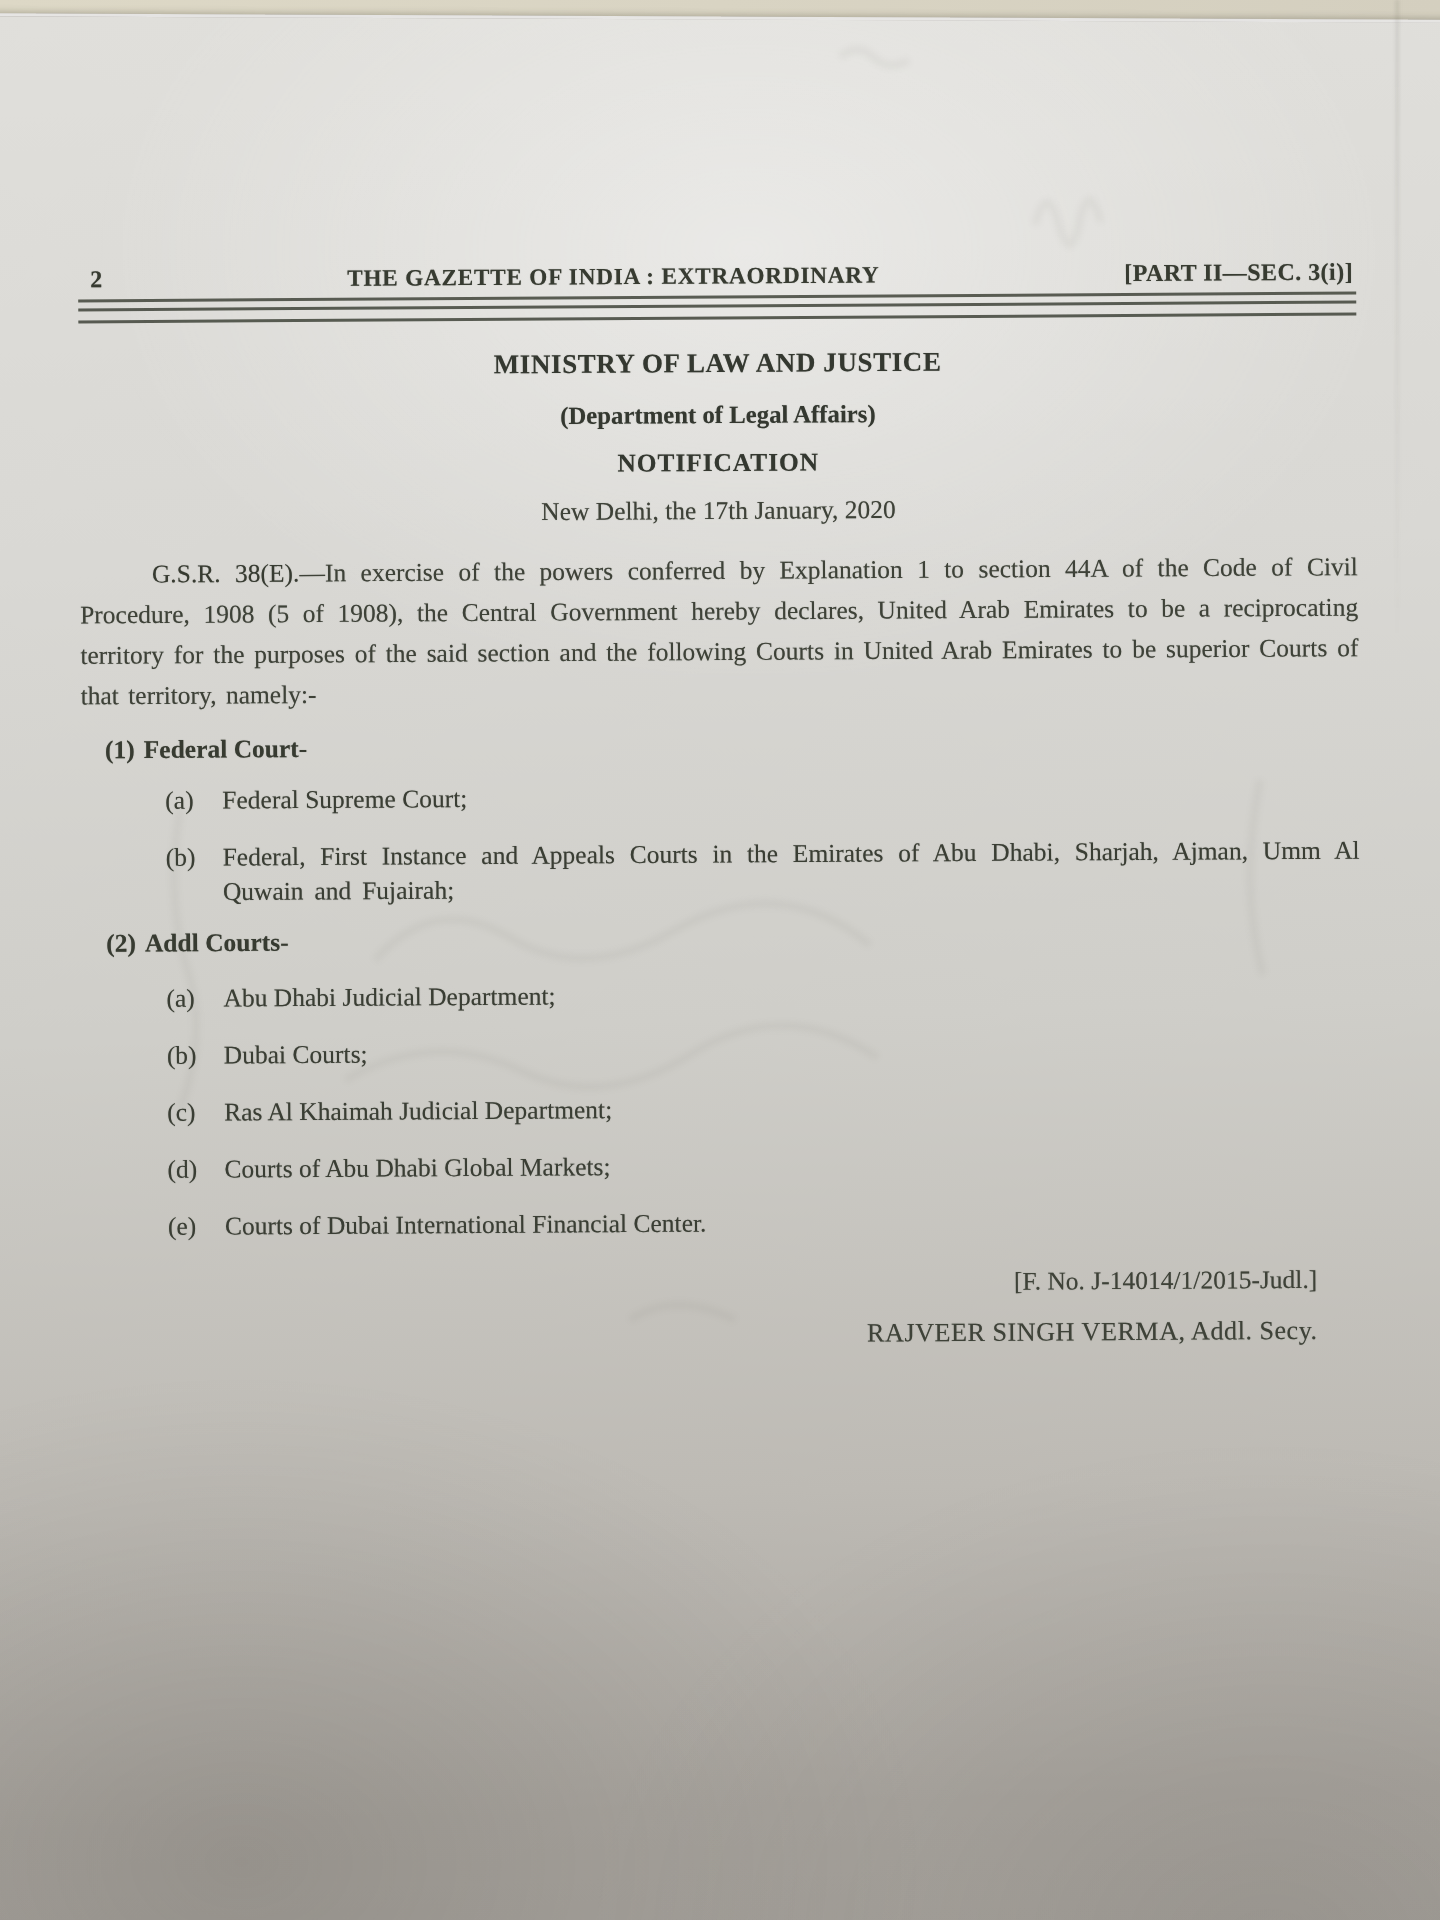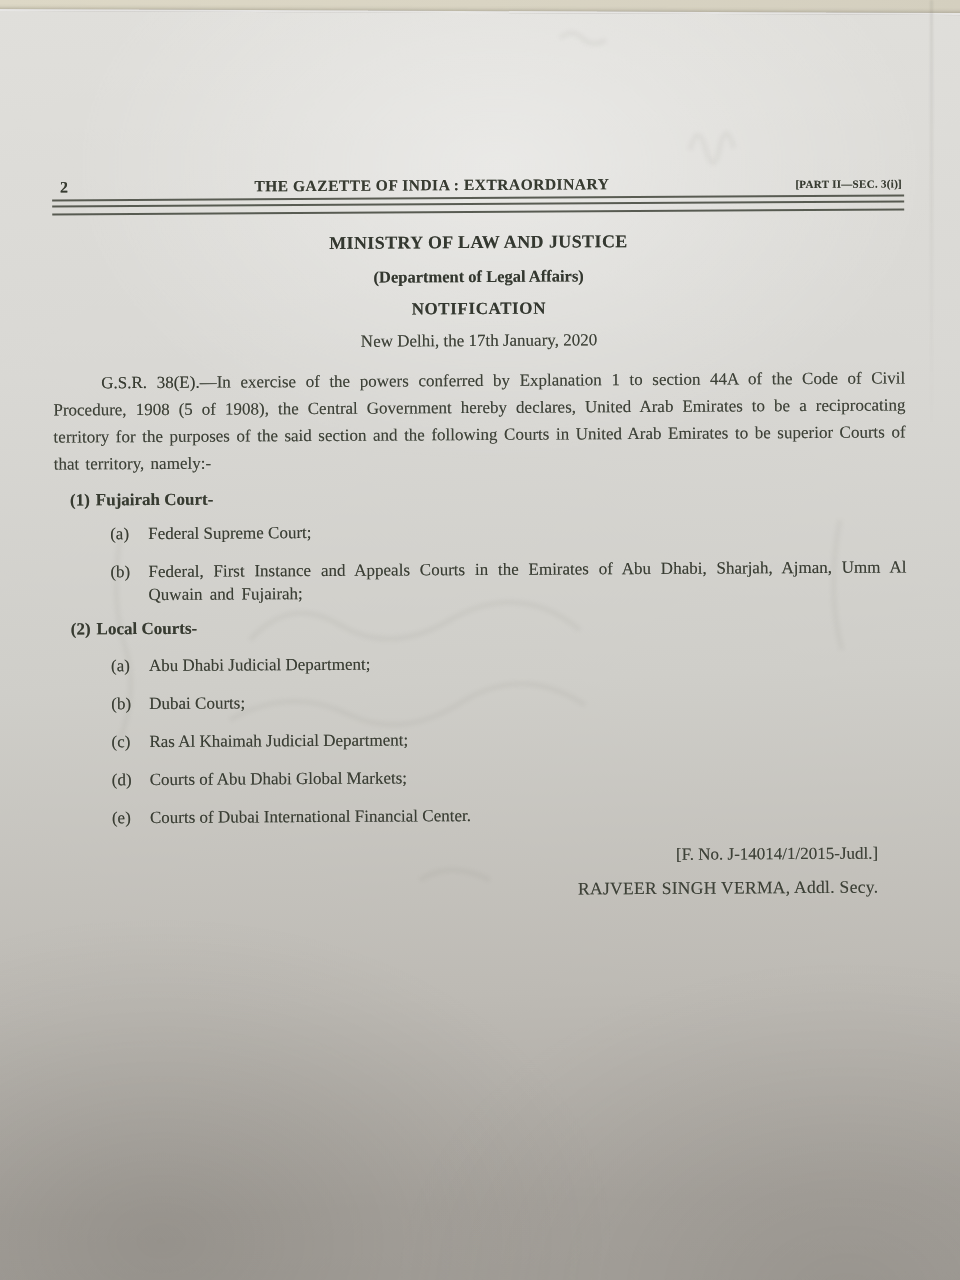--- a/index.html
+++ b/index.html
@@ -52,21 +52,21 @@
     display: flex;
     align-items: baseline;
     justify-content: space-between;
     font-weight: bold;
     font-size: 15.5px;
     letter-spacing: 0.3px;
     color: #373b31;
     padding: 0 2px 0 8px;
   }
   .header-row .hr-title { font-size: 15.5px; letter-spacing: 0.5px; }
-  .header-row .hr-part  { font-size: 11px; }
+  .header-row .hr-part  { font-size: 16px; }
   .header-row .hr-page  { font-size: 16px; }
 
   .rules { margin-top: 3px; }
   .rules .rule-thin   { height: 2px; background: #494d43; opacity: 0.9; }
   .rules .rule-double { margin-top: 4px; height: 6px;
     border-top: 2px solid #494d43; border-bottom: 2px solid #494d43; opacity: 0.9; }
 
   .center { text-align: center; color: #343830; }
   .ministry     { margin-top: 19px; font-size: 18px; font-weight: bold; letter-spacing: 0.4px; }
   .department   { margin-top: 14px; font-size: 16.5px; font-weight: bold; }
@@ -146,34 +146,34 @@
     </div>
 
     <div class="center ministry">MINISTRY OF LAW AND JUSTICE</div>
     <div class="center department">(Department of Legal Affairs)</div>
     <div class="center notification">NOTIFICATION</div>
     <div class="center dateline">New Delhi, the 17th January, 2020</div>
 
     <div class="opening"><span class="gsr">G.S.R. 38(E).</span><span>—In exercise of the powers conferred by Explanation 1 to section 44A of the Code of Civil Procedure, 1908 (5 of 1908), the Central Government hereby declares, United Arab Emirates to be a reciprocating territory for the purposes of the said section and the following Courts in United Arab Emirates to be superior Courts of that territory, namely:-</span></div>
 
     <div class="section-heading">
-      <span class="sec-num">(1)</span><span>Fujairah Court-</span>
+      <span class="sec-num">(1)</span><span>Federal Court-</span>
     </div>
 
     <div class="court-item">
       <span class="item-label">(a)</span>
       <span class="item-text">Federal Supreme Court;</span>
     </div>
     <div class="court-item justified gap-lg">
       <span class="item-label">(b)</span>
       <span class="item-text">Federal, First Instance and Appeals Courts in the Emirates of Abu Dhabi, Sharjah, Ajman, Umm Al Quwain and Fujairah;</span>
     </div>
 
     <div class="section-heading">
-      <span class="sec-num">(2)</span><span>Local Courts-</span>
+      <span class="sec-num">(2)</span><span>Addl Courts-</span>
     </div>
 
     <div class="court-item gap-lg">
       <span class="item-label">(a)</span>
       <span class="item-text">Abu Dhabi Judicial Department;</span>
     </div>
     <div class="court-item gap-lg">
       <span class="item-label">(b)</span>
       <span class="item-text">Dubai Courts;</span>
     </div>

